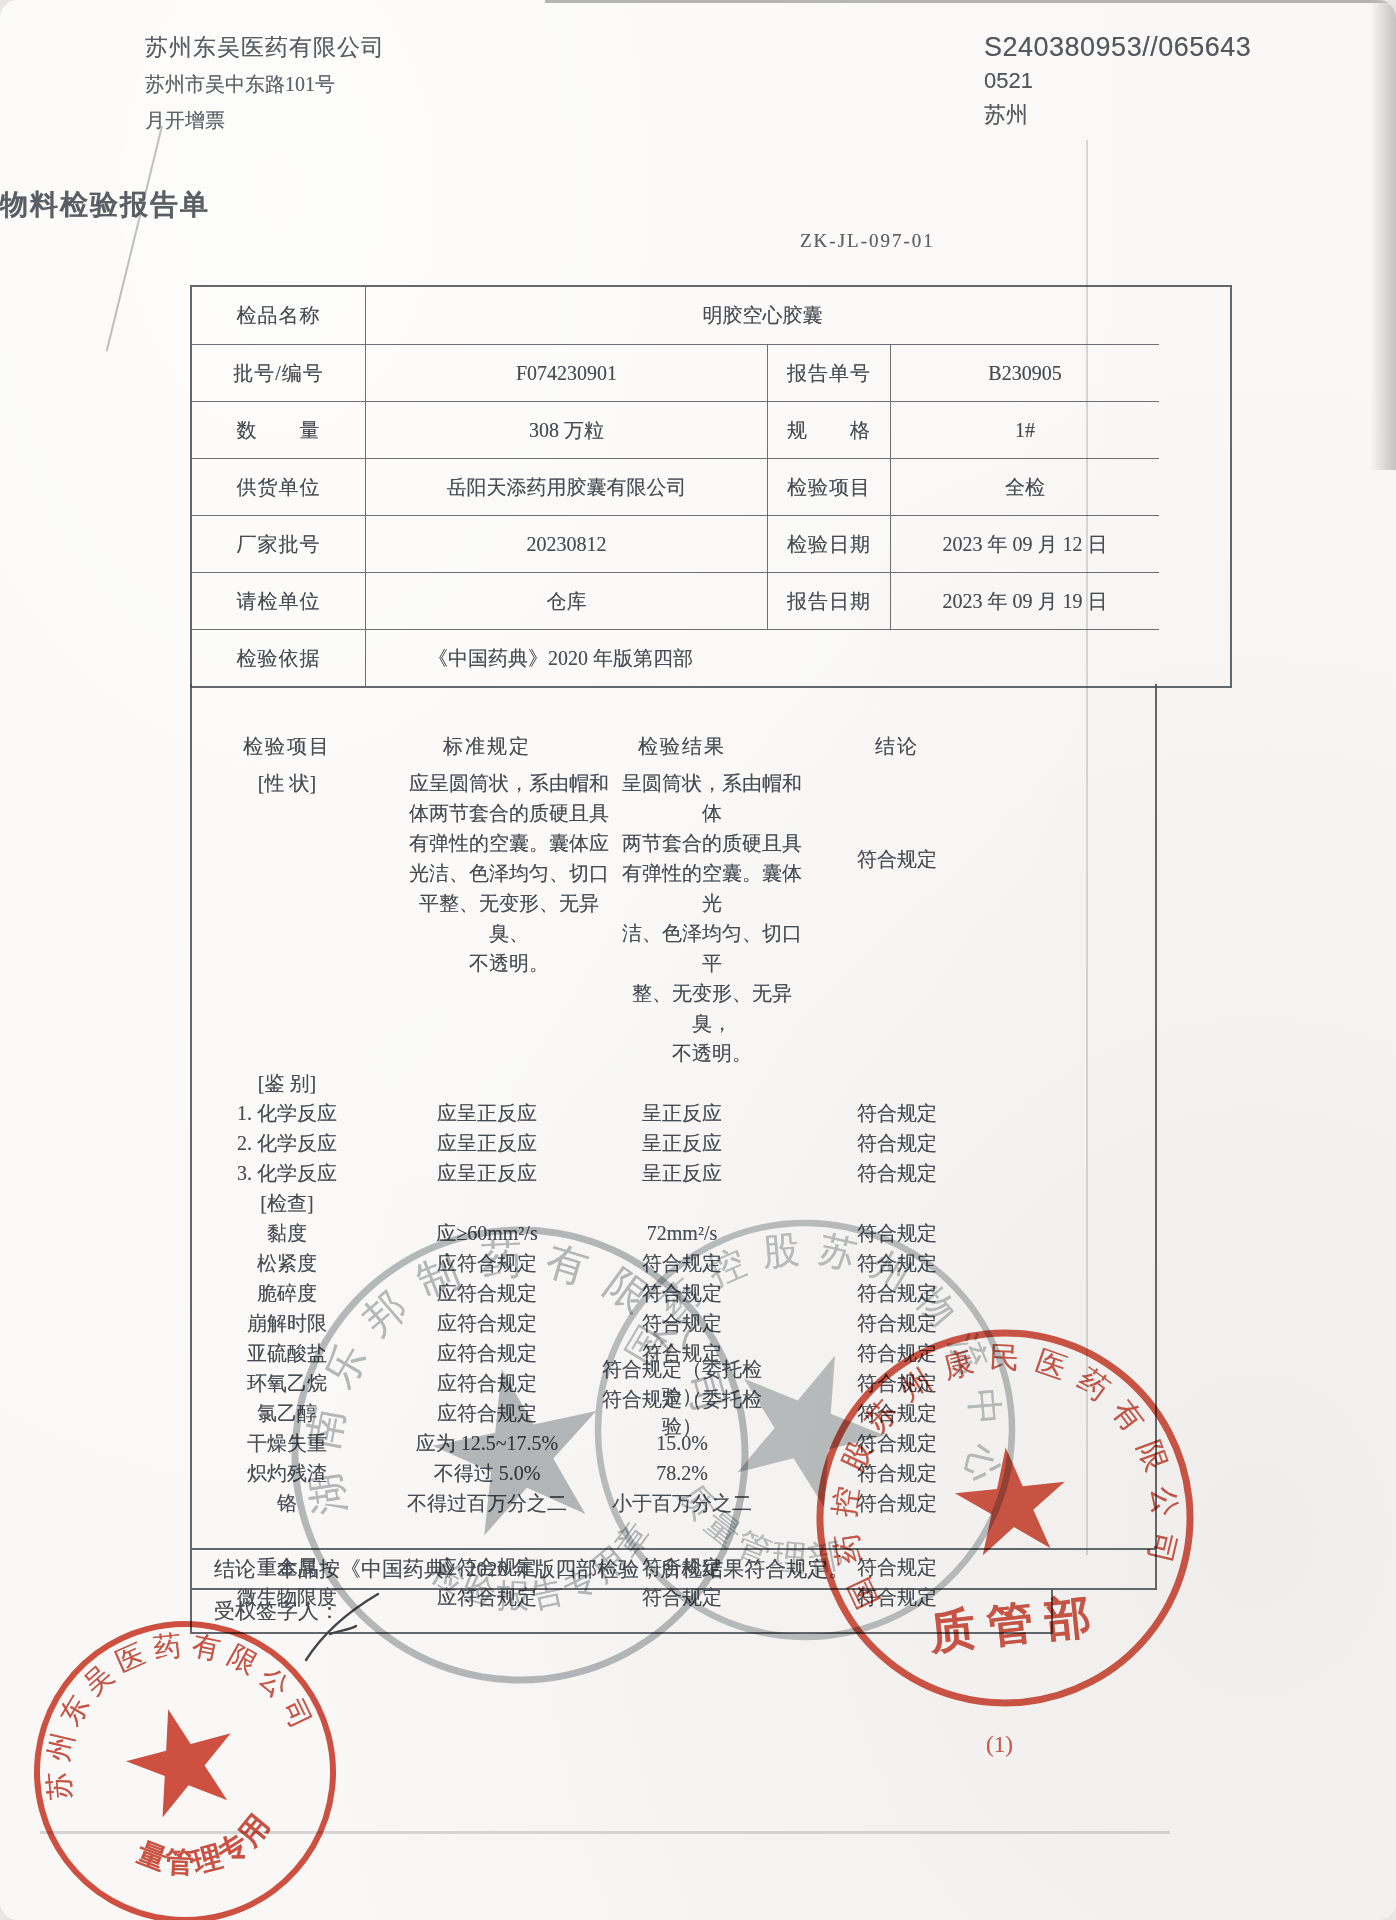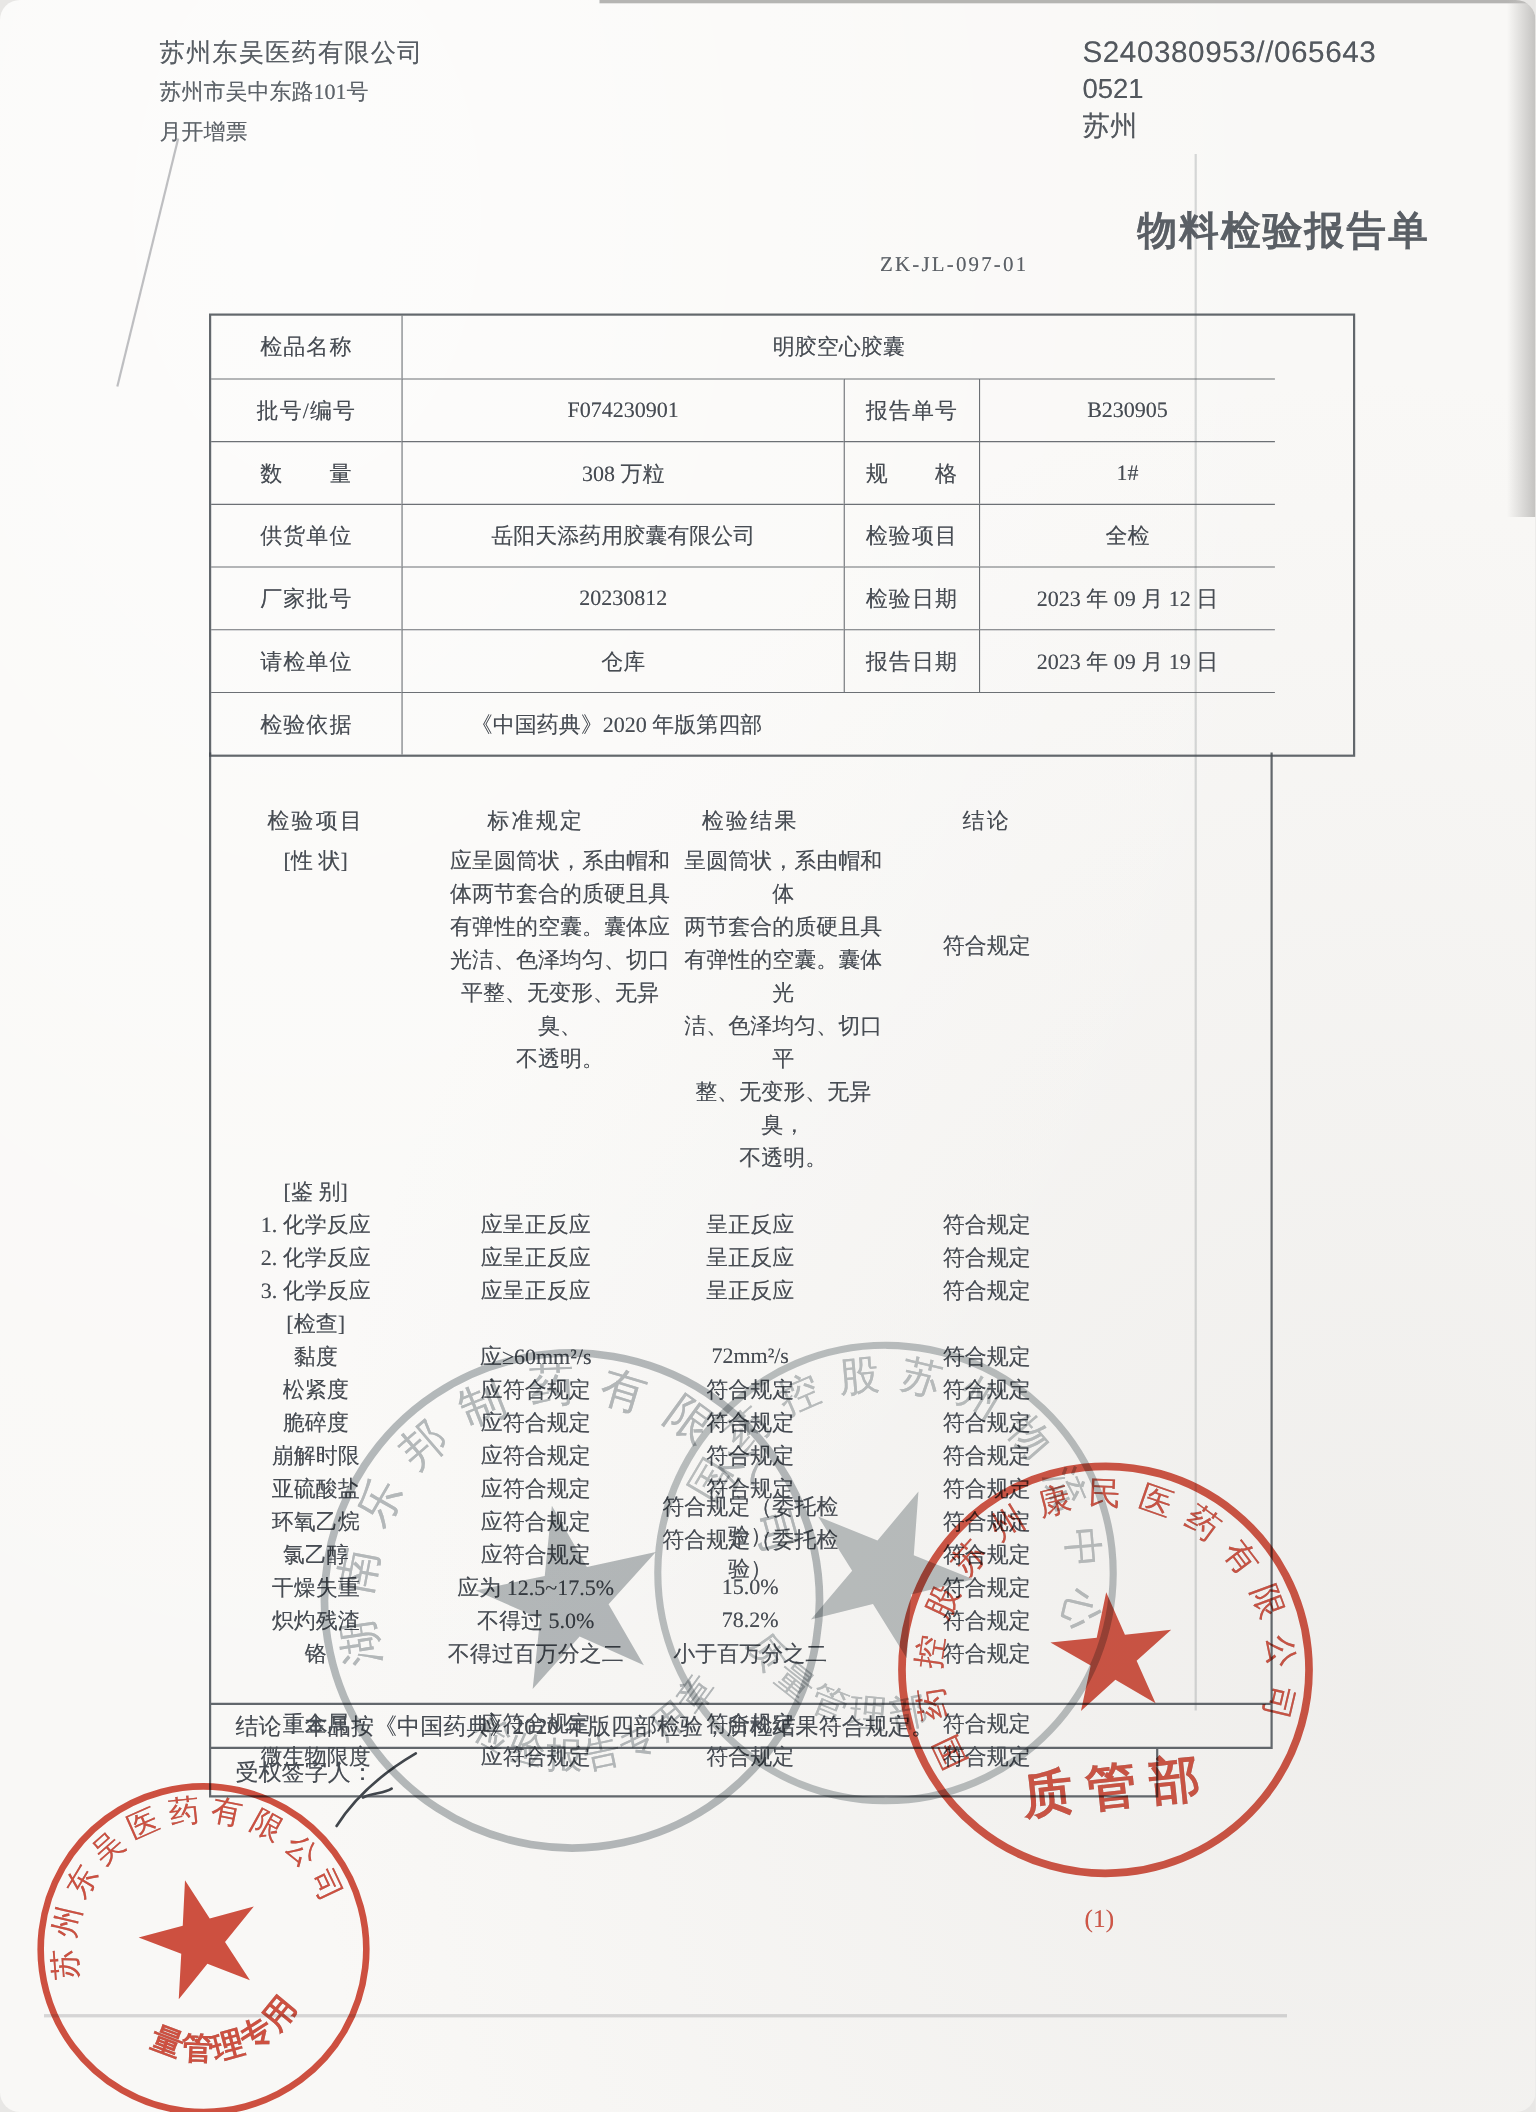--- a/index.html
+++ b/index.html
@@ -17,24 +17,24 @@
              transform-origin:top center;transform:rotate(13.8deg);}
   .crease-right{position:absolute;left:1086px;top:140px;width:2px;height:1415px;background:rgba(120,124,128,.28);}
   .scan-line-bottom{position:absolute;left:40px;top:1831px;width:1130px;height:3px;background:rgba(148,150,153,.35);}
   
   .hdr-left{position:absolute;left:145px;top:30px;line-height:36px;color:#575d63;}
   .hdr-company{font-size:23px;letter-spacing:1px;}
   .hdr-addr,.hdr-note{font-size:20px;font-family:Liberation Serif, serif;color:#5d6369;}
   .hdr-right{position:absolute;left:984px;top:30px;line-height:34px;color:#53585e;
              font-family:"Liberation Sans","DejaVu Sans",sans-serif;}
   .hdr-code{font-size:27px;letter-spacing:.5px;}
-  .hdr-num,.hdr-city{font-size:25px;}
-  
-  .title{position:absolute;left:0;top:186px;width:1300px;text-align:right;
-         font-size:36px;font-weight:bold;letter-spacing:2px;color:#5a5f65;}
+  .hdr-num,.hdr-city{font-size:22px;}
+  
+  .title{position:absolute;left:0;top:186px;width:1300px;text-align:left;
+         font-size:28px;font-weight:bold;letter-spacing:2px;color:#5a5f65;}
   .doc-code{position:absolute;left:800px;top:230px;font-size:19px;letter-spacing:2px;color:#5c6167;}
   
   .info-table{position:absolute;left:190px;top:285px;width:1042px;box-sizing:border-box;
               display:grid;grid-template-columns:173px 402px 123px 269px;grid-auto-rows:57px;
               border:2px solid rgba(72,77,84,.85);font-size:20px;}
   .cell{border-left:1.6px solid rgba(72,77,84,.8);border-top:1.6px solid rgba(72,77,84,.8);
         display:flex;align-items:center;justify-content:center;box-sizing:border-box;}
   .cell.first-col{border-left:none;}
   .cell.first-row{border-top:none;}
   .cell.span3{grid-column:2 / 5;}

